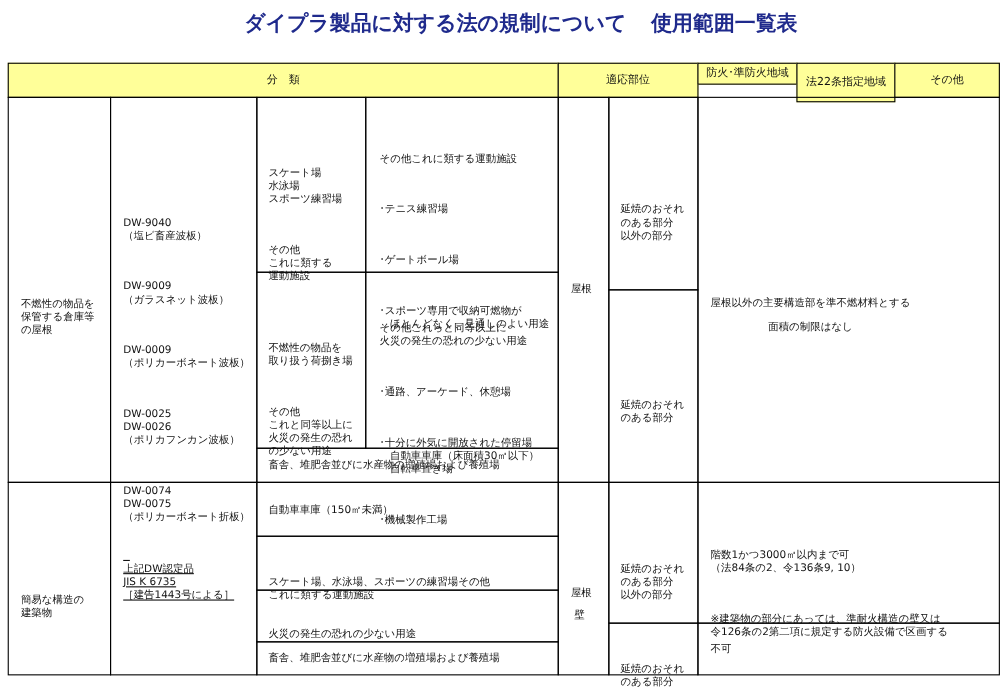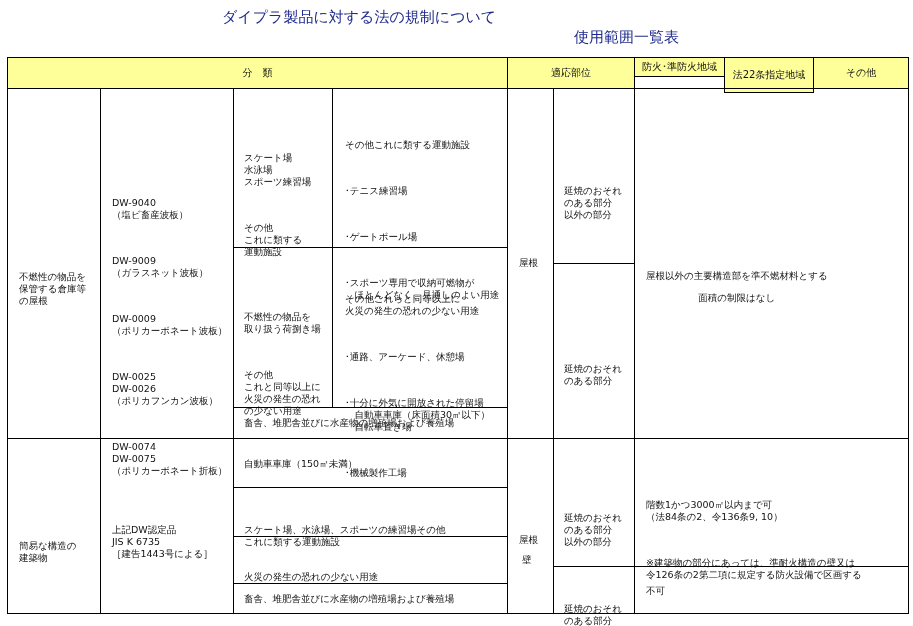--- a/index.html
+++ b/index.html
@@ -1,29 +1,29 @@
 <!DOCTYPE html>
 <html><head>
 <meta charset="utf-8">
 <style>
   html, body { margin:0; padding:0; background:#ffffff; }
   body { width:913px; height:626px; position:relative; overflow:hidden;
          font-family:"DejaVu Sans", "Liberation Sans", sans-serif; color:#111; }
-  .title { position:absolute; top:8px; font-size:15px; font-weight:normal; color:#1f2a8c; white-space:nowrap; }
+  .title { position:absolute; top:8px; font-size:19px; font-weight:bold; color:#1f2a8c; white-space:nowrap; }
   .cell { position:absolute; box-sizing:border-box; font-size:9.5px; line-height:12px; }
   .b { border:1px solid #000; }
   .hdr { background:#ffff99; display:flex; align-items:center; justify-content:center; font-size:10px; }
   .txt { position:absolute; font-size:9.5px; line-height:12px; white-space:pre; }
   .gap { height:10px; }
 </style>
 </head>
 <body>
 
 <div class="title" style="left:222px;">ダイプラ製品に対する法の規制について</div>
-<div class="title" style="left:574px;margin-top:20px;">使用範囲一覧表</div>
+<div class="title" style="left:592px;">使用範囲一覧表</div>
 
 <div class="cell b hdr" style="left:7px; top:57px; width:501px; height:32px;">分　類</div>
 <div class="cell b hdr" style="left:507px; top:57px; width:128px; height:32px;">適応部位</div>
 <div class="cell b hdr" style="left:634px; top:57px; width:91px; height:20px;">防火･準防火地域</div>
 <div class="cell b hdr" style="left:724px; top:57px; width:90px; height:36px;">法22条指定地域</div>
 <div class="cell b hdr" style="left:813px; top:57px; width:96px; height:32px;">その他</div>
 
 <div class="cell b" style="left:7px; top:88px; width:94px; height:351px;"></div>
 <div class="cell b" style="left:100px; top:88px; width:134px; height:351px;"></div>
 <div class="cell b" style="left:233px; top:88px; width:100px; height:160px;"></div>
@@ -89,21 +89,21 @@
 <div class="cell b" style="left:233px; top:583px; width:275px; height:31px;"></div>
 <div class="cell b" style="left:507px; top:438px; width:47px; height:176px;"></div>
 <div class="cell b" style="left:553px; top:438px; width:82px; height:129px;"></div>
 <div class="cell b" style="left:553px; top:566px; width:82px; height:48px;"></div>
 <div class="cell b" style="left:634px; top:438px; width:275px; height:129px;"></div>
 <div class="cell b" style="left:634px; top:566px; width:275px; height:48px;"></div>
 
 <div class="txt" style="left:19px; top:516px;">
   <div>簡易な構造の</div><div>建築物</div>
 </div>
-<div class="txt" style="left:112px; top:500px;">
+<div class="txt" style="left:112px; top:488px;text-decoration:underline;">
   <div>上記DW認定品</div><div>JIS K 6735</div><div>［建告1443号による］</div>
 </div>
 <div class="txt" style="left:244px; top:458px;">自動車車庫（150㎡未満）</div>
 <div class="txt" style="left:244px; top:500px;">
   <div>スケート場、水泳場、スポーツの練習場その他</div><div>これに類する運動施設</div>
 </div>
 <div class="txt" style="left:244px; top:547px;">
   <div>火災の発生の恐れの少ない用途</div>
 </div>
 <div class="txt" style="left:244px; top:593px;">畜舎、堆肥舎並びに水産物の増殖場および養殖場</div>

